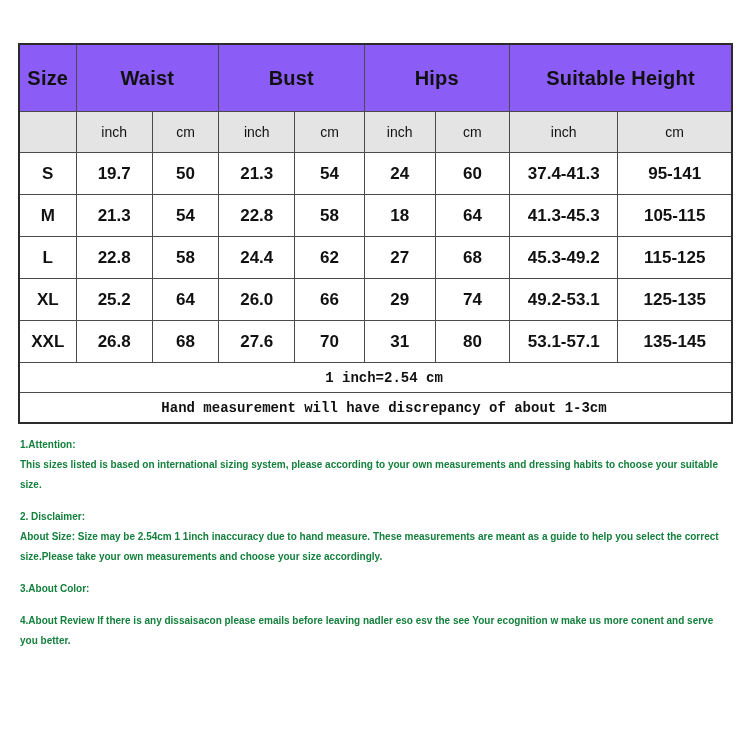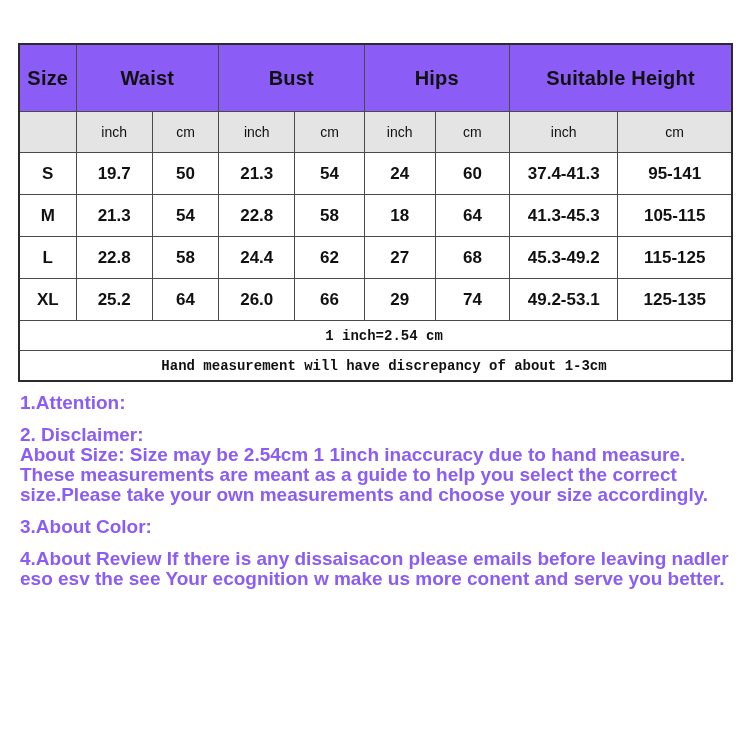--- a/index.html
+++ b/index.html
@@ -58,24 +58,24 @@
     height: 29px;
     font-family: "Liberation Mono", monospace;
     font-size: 14px;
     font-weight: bold;
     background: #ffffff;
     padding-left: 17px;
   }
   .notes {
     margin: 11px 20px 0 20px;
     width: 712px;
-    font-size: 19px;
+    font-size: 10px;
     font-weight: bold;
     line-height: 20px;
-    color: #8b5cf6;
+    color: #15803d;
   }
   .note {
     margin-bottom: 12px;
   }
   .note-title {
     white-space: pre-wrap;
   }
   .note-title:empty {
     display: none;
   }
@@ -155,34 +155,46 @@
           <td>XL</td>
           <td>25.2</td>
           <td>64</td>
           <td>26.0</td>
           <td>66</td>
           <td>29</td>
           <td>74</td>
           <td>49.2-53.1</td>
           <td>125-135</td>
         </tr>
+        <tr class="data-row">
+          <td>XXL</td>
+          <td>26.8</td>
+          <td>68</td>
+          <td>27.6</td>
+          <td>70</td>
+          <td>31</td>
+          <td>80</td>
+          <td>53.1-57.1</td>
+          <td>135-145</td>
+        </tr>
 
         <tr class="footnote-row">
           <td colspan="9">1 inch=2.54 cm</td>
         </tr>
         <tr class="footnote-row">
           <td colspan="9">Hand measurement will have discrepancy of about 1-3cm</td>
         </tr>
       </tbody>
     </table>
   </div>
 
   <div class="notes">
     <div class="note">
       <div class="note-title">1.Attention:</div>
+      <div class="note-body">This sizes listed is based on international sizing system, please according to your own measurements and dressing habits to choose your suitable size.</div>
     </div>
     <div class="note">
       <div class="note-title">2. Disclaimer:</div>
       <div class="note-body">About Size: Size may be 2.54cm 1 1inch inaccuracy due to hand measure. These measurements are meant as a guide to help you select the correct size.Please take your own measurements and choose your size accordingly.</div>
     </div>
     <div class="note">
       <div class="note-title">3.About Color:</div>
     </div>
     <div class="note">
 

